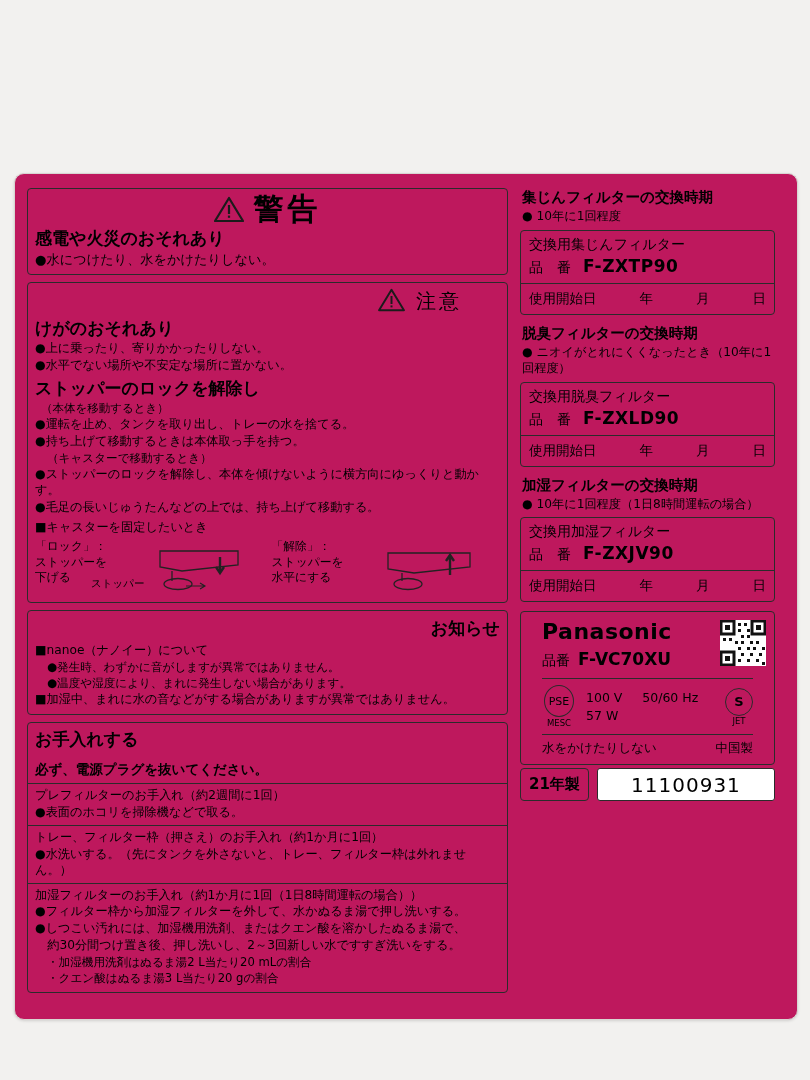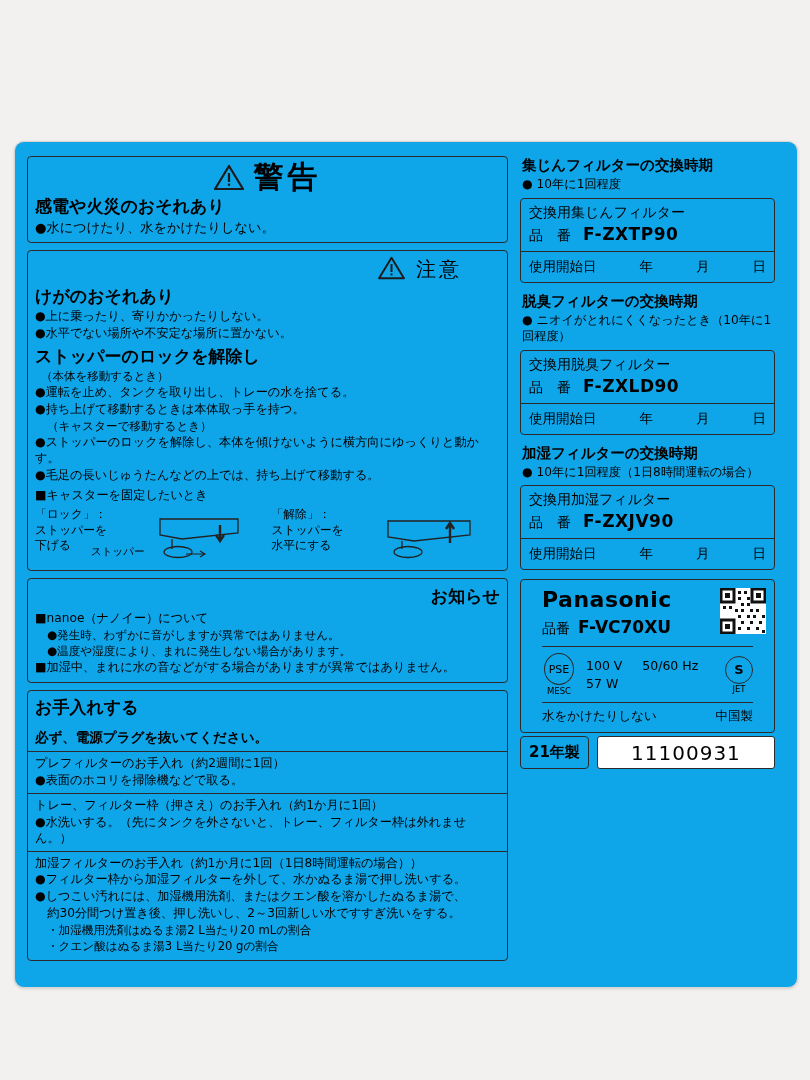--- a/index.html
+++ b/index.html
@@ -4,23 +4,23 @@
 <style>
   html,body{margin:0;padding:0;}
   body{
     width:810px;height:1080px;
     background:#f2f1ef;
     font-family:"DejaVu Sans","Liberation Sans",sans-serif;
     overflow:hidden;
   }
   .label-sheet{
     position:absolute;
-    left:14px;top:141px;
+    left:14px;top:173px;
     width:782px;height:845px;
-    background:#0ea5e9;
+    background:#be185d;
     border:1px solid #d8d6d2;
     border-radius:10px;
     box-shadow:0 1px 3px rgba(0,0,0,.14);
   }
   .cols{display:flex;width:100%;height:100%;box-sizing:border-box;padding:14px 12px 10px 12px;}
   .left{width:489px;box-sizing:border-box;padding-right:8px;}
   .right{width:259px;box-sizing:border-box;padding-left:4px;}
 
   .box{border:1px solid #2b2b2b;border-radius:4px;box-sizing:border-box;margin-bottom:7px;padding:5px 7px;}
 

